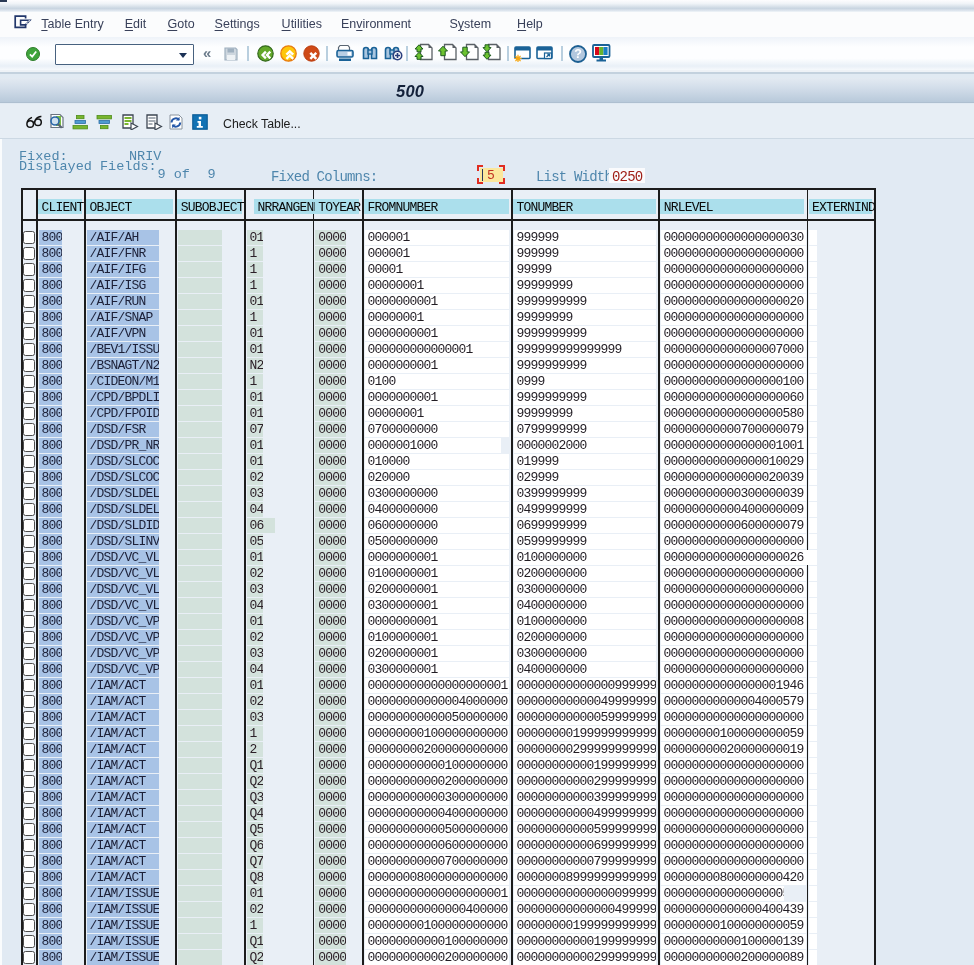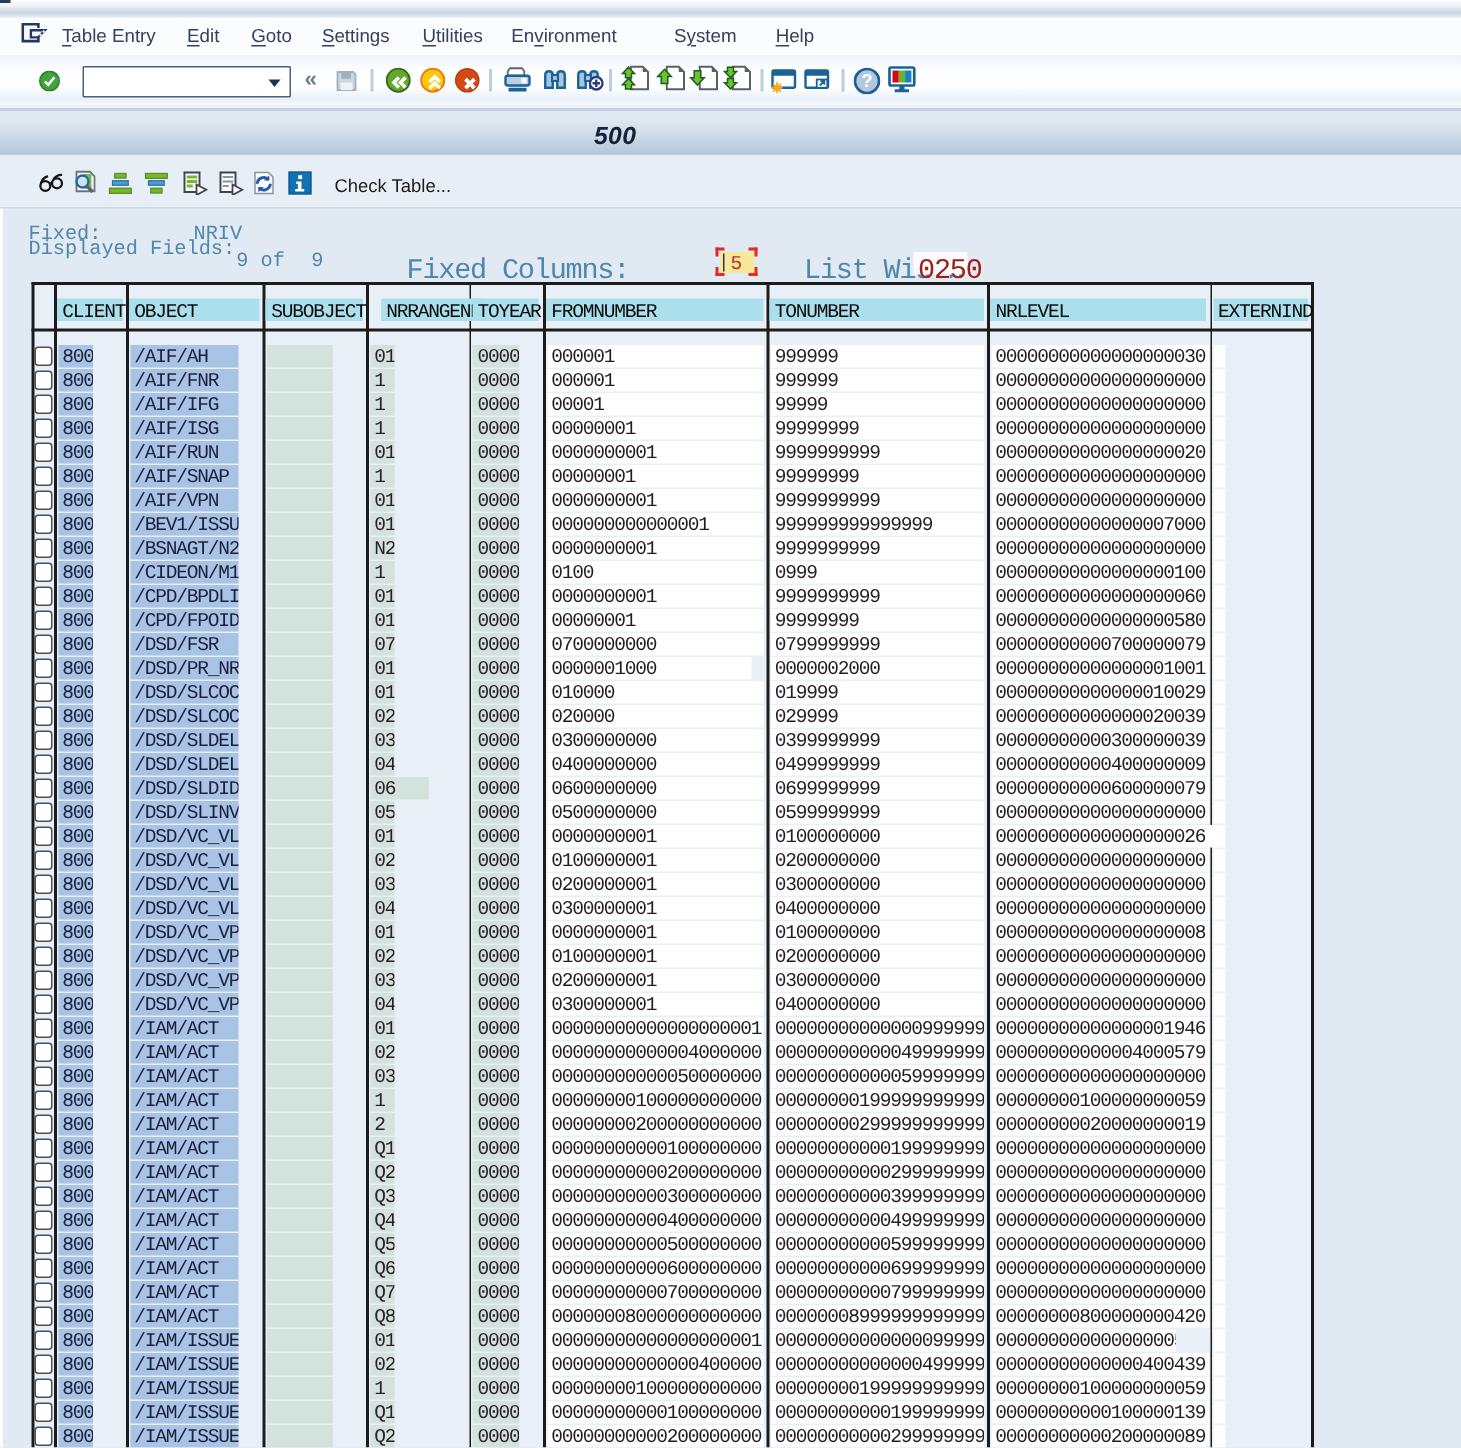--- a/index.html
+++ b/index.html
@@ -16,21 +16,21 @@
 .titlebar b{position:absolute;top:4px;font-size:16.5px;font-style:italic;color:#13213a;letter-spacing:.2px}
 .apptb{left:0;top:104px;width:974px;height:35px;background:#e7eef5;border-bottom:1px solid #ccd8e3}
 .chktxt{left:223px;top:117px;font-size:12.3px;color:#1c1c1c}
 
 .combo{left:55px;top:44px;width:139px;height:21px;background:#fff;border:1px solid #47617f;border-radius:1px}
 .combo:after{content:"";position:absolute;right:6.5px;top:8px;border:4px solid transparent;border-top:5.5px solid #1c3256}
 .sep{width:2px;height:15px;background:#b9cfdf;top:46px}
 .laquo{top:44px;font-size:15px;color:#6c7c8c;font-weight:bold}
 
 .bm{font-family:"Liberation Mono",monospace;font-size:13.5px;color:#4e86ac;white-space:pre}
-.sm{font-family:"Liberation Mono",monospace;font-size:19px;letter-spacing:-.8px;white-space:pre}
+.sm{font-family:"Liberation Mono",monospace;font-size:14px;letter-spacing:-.8px;white-space:pre}
 
 .badge{left:477px;top:165px;width:28px;height:19px}
 .badge .y{position:absolute;left:2.5px;top:2.5px;width:23px;height:14px;background:#fbe79c}
 .badge .cur{position:absolute;left:4.5px;top:3.5px;width:1.6px;height:12px;background:#26365c}
 .badge .n{position:absolute;left:10px;top:2.5px;font-family:"Liberation Mono",monospace;font-size:13px;color:#c03022}
 .ck{position:absolute;background:#e02d20}
 
 .tbl{left:21px;top:187.5px;width:853px;height:777.5px;background:#e9eff6}
 .vline{position:absolute;top:0;width:1.5px;height:777.5px;background:#1c1c1c}
 .hline{position:absolute;left:0;width:853px;background:#1c1c1c}
@@ -496,21 +496,21 @@
       <b class="f w" style="left:343.5px;width:144.5px">0400000000</b>
       <b class="f w" style="left:492.5px;width:142.5px">0499999999</b>
       <b class="f w" style="left:639.5px;width:145.5px">00000000000400000009</b>
       <b class="f w" style="left:787.5px;width:8.5px"></b>
     </div>
     <div class="r" style="top:330.5px">
       <i class="cb"></i>
       <b class="f b" style="left:17.5px;width:23.5px">800</b>
       <b class="f b" style="left:65.5px;width:72.0px">/DSD/SLDID</b>
       <b class="f g" style="left:157.0px;width:43.5px"></b>
-      <b class="f g" style="left:225.5px;width:39px">06</b>
+      <b class="f g" style="left:225.5px;width:28px">06</b>
       <b class="f g" style="left:294.3px;width:30.5px">0000</b>
       <b class="f w" style="left:343.5px;width:144.5px">0600000000</b>
       <b class="f w" style="left:492.5px;width:142.5px">0699999999</b>
       <b class="f w" style="left:639.5px;width:145.5px">00000000000600000079</b>
       <b class="f w" style="left:787.5px;width:8.5px"></b>
     </div>
     <div class="r" style="top:346.5px">
       <i class="cb"></i>
       <b class="f b" style="left:17.5px;width:23.5px">800</b>
       <b class="f b" style="left:65.5px;width:72.0px">/DSD/SLINV</b>

